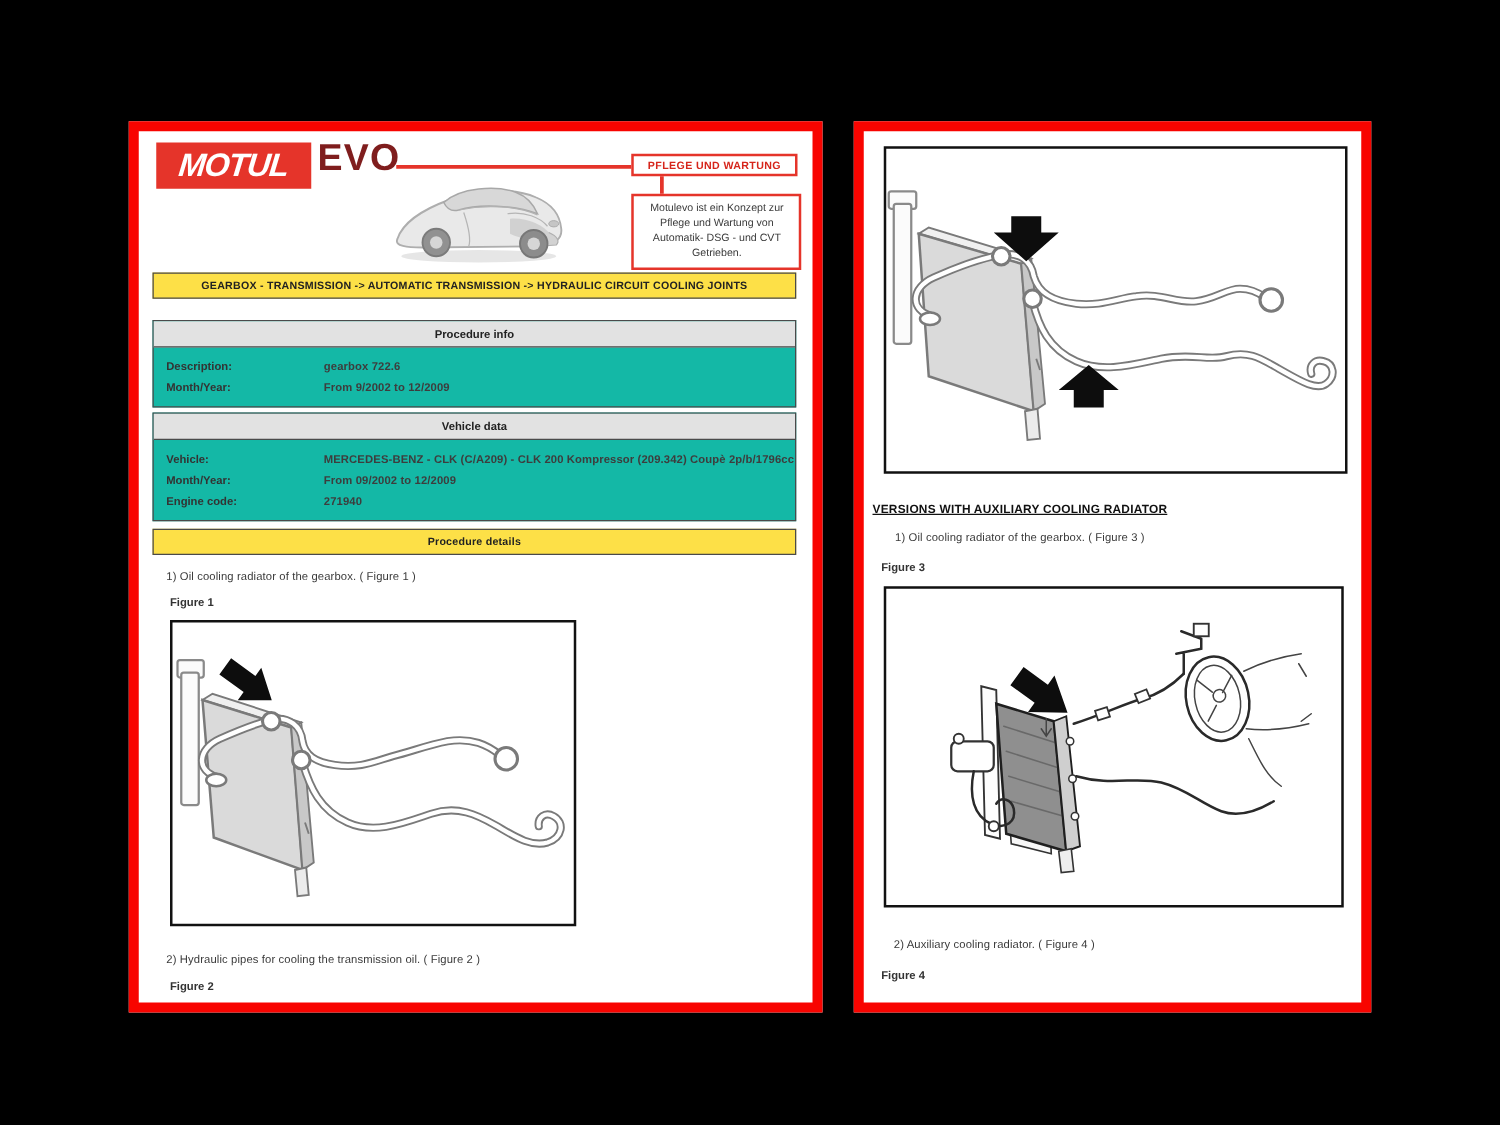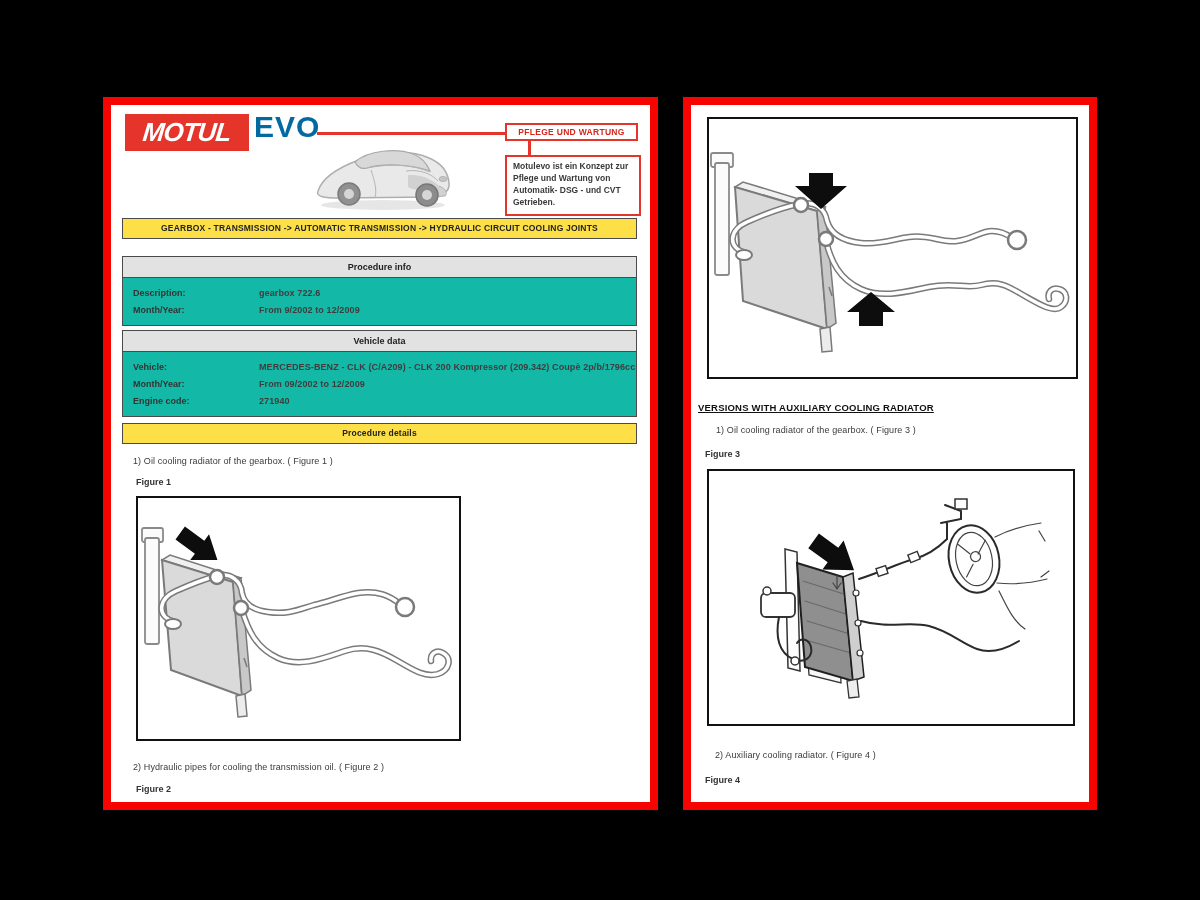--- a/index.html
+++ b/index.html
@@ -16,32 +16,32 @@
   
   .motul-box{
     left:14px;top:9px;width:124px;height:37px;background:#e5342a;
     display:flex;align-items:center;justify-content:center;
   }
   .motul-text{
     color:#fff;font-weight:bold;font-style:italic;font-size:26px;letter-spacing:-1px;
     transform:skewX(-6deg);
   }
   .evo-text{
-    left:143px;top:5px;color:#0369a1;font-weight:bold;font-size:30px;letter-spacing:1px;
+    left:143px;top:5px;color:#7f1d1d;font-weight:bold;font-size:30px;letter-spacing:1px;
   }
   .logo-line{left:206px;top:27px;width:188px;height:3px;background:#e5342a;}
   .pflege-box{
     left:394px;top:18px;width:129px;height:14px;border:2px solid #e5342a;
     color:#d6251b;font-weight:bold;font-size:8.5px;text-align:center;line-height:14px;
     letter-spacing:.3px;
   }
   .pflege-vline{left:417px;top:36px;width:3px;height:14px;background:#e5342a;}
   .concept-box{
     left:394px;top:50px;width:121px;border:2px solid #e5342a;padding:4px 5px 5px 6px;
-    color:#3a3a3a;font-weight:bold;font-size:8.5px;line-height:1.4;
+    color:#3a3a3a;font-weight:normal;font-size:8.5px;line-height:1.4;text-align:center;
   }
 
   
   .bar{
     background:#fde047;border:1.5px solid #4a4a4a;height:19px;line-height:19px;
     text-align:center;font-weight:bold;font-size:8.5px;color:#222;letter-spacing:.2px;
     box-sizing:content-box;
   }
   .infobox{border:1.8px solid #4a4a4a;background:#14b8a6;}
   .infobox .boxhead{

